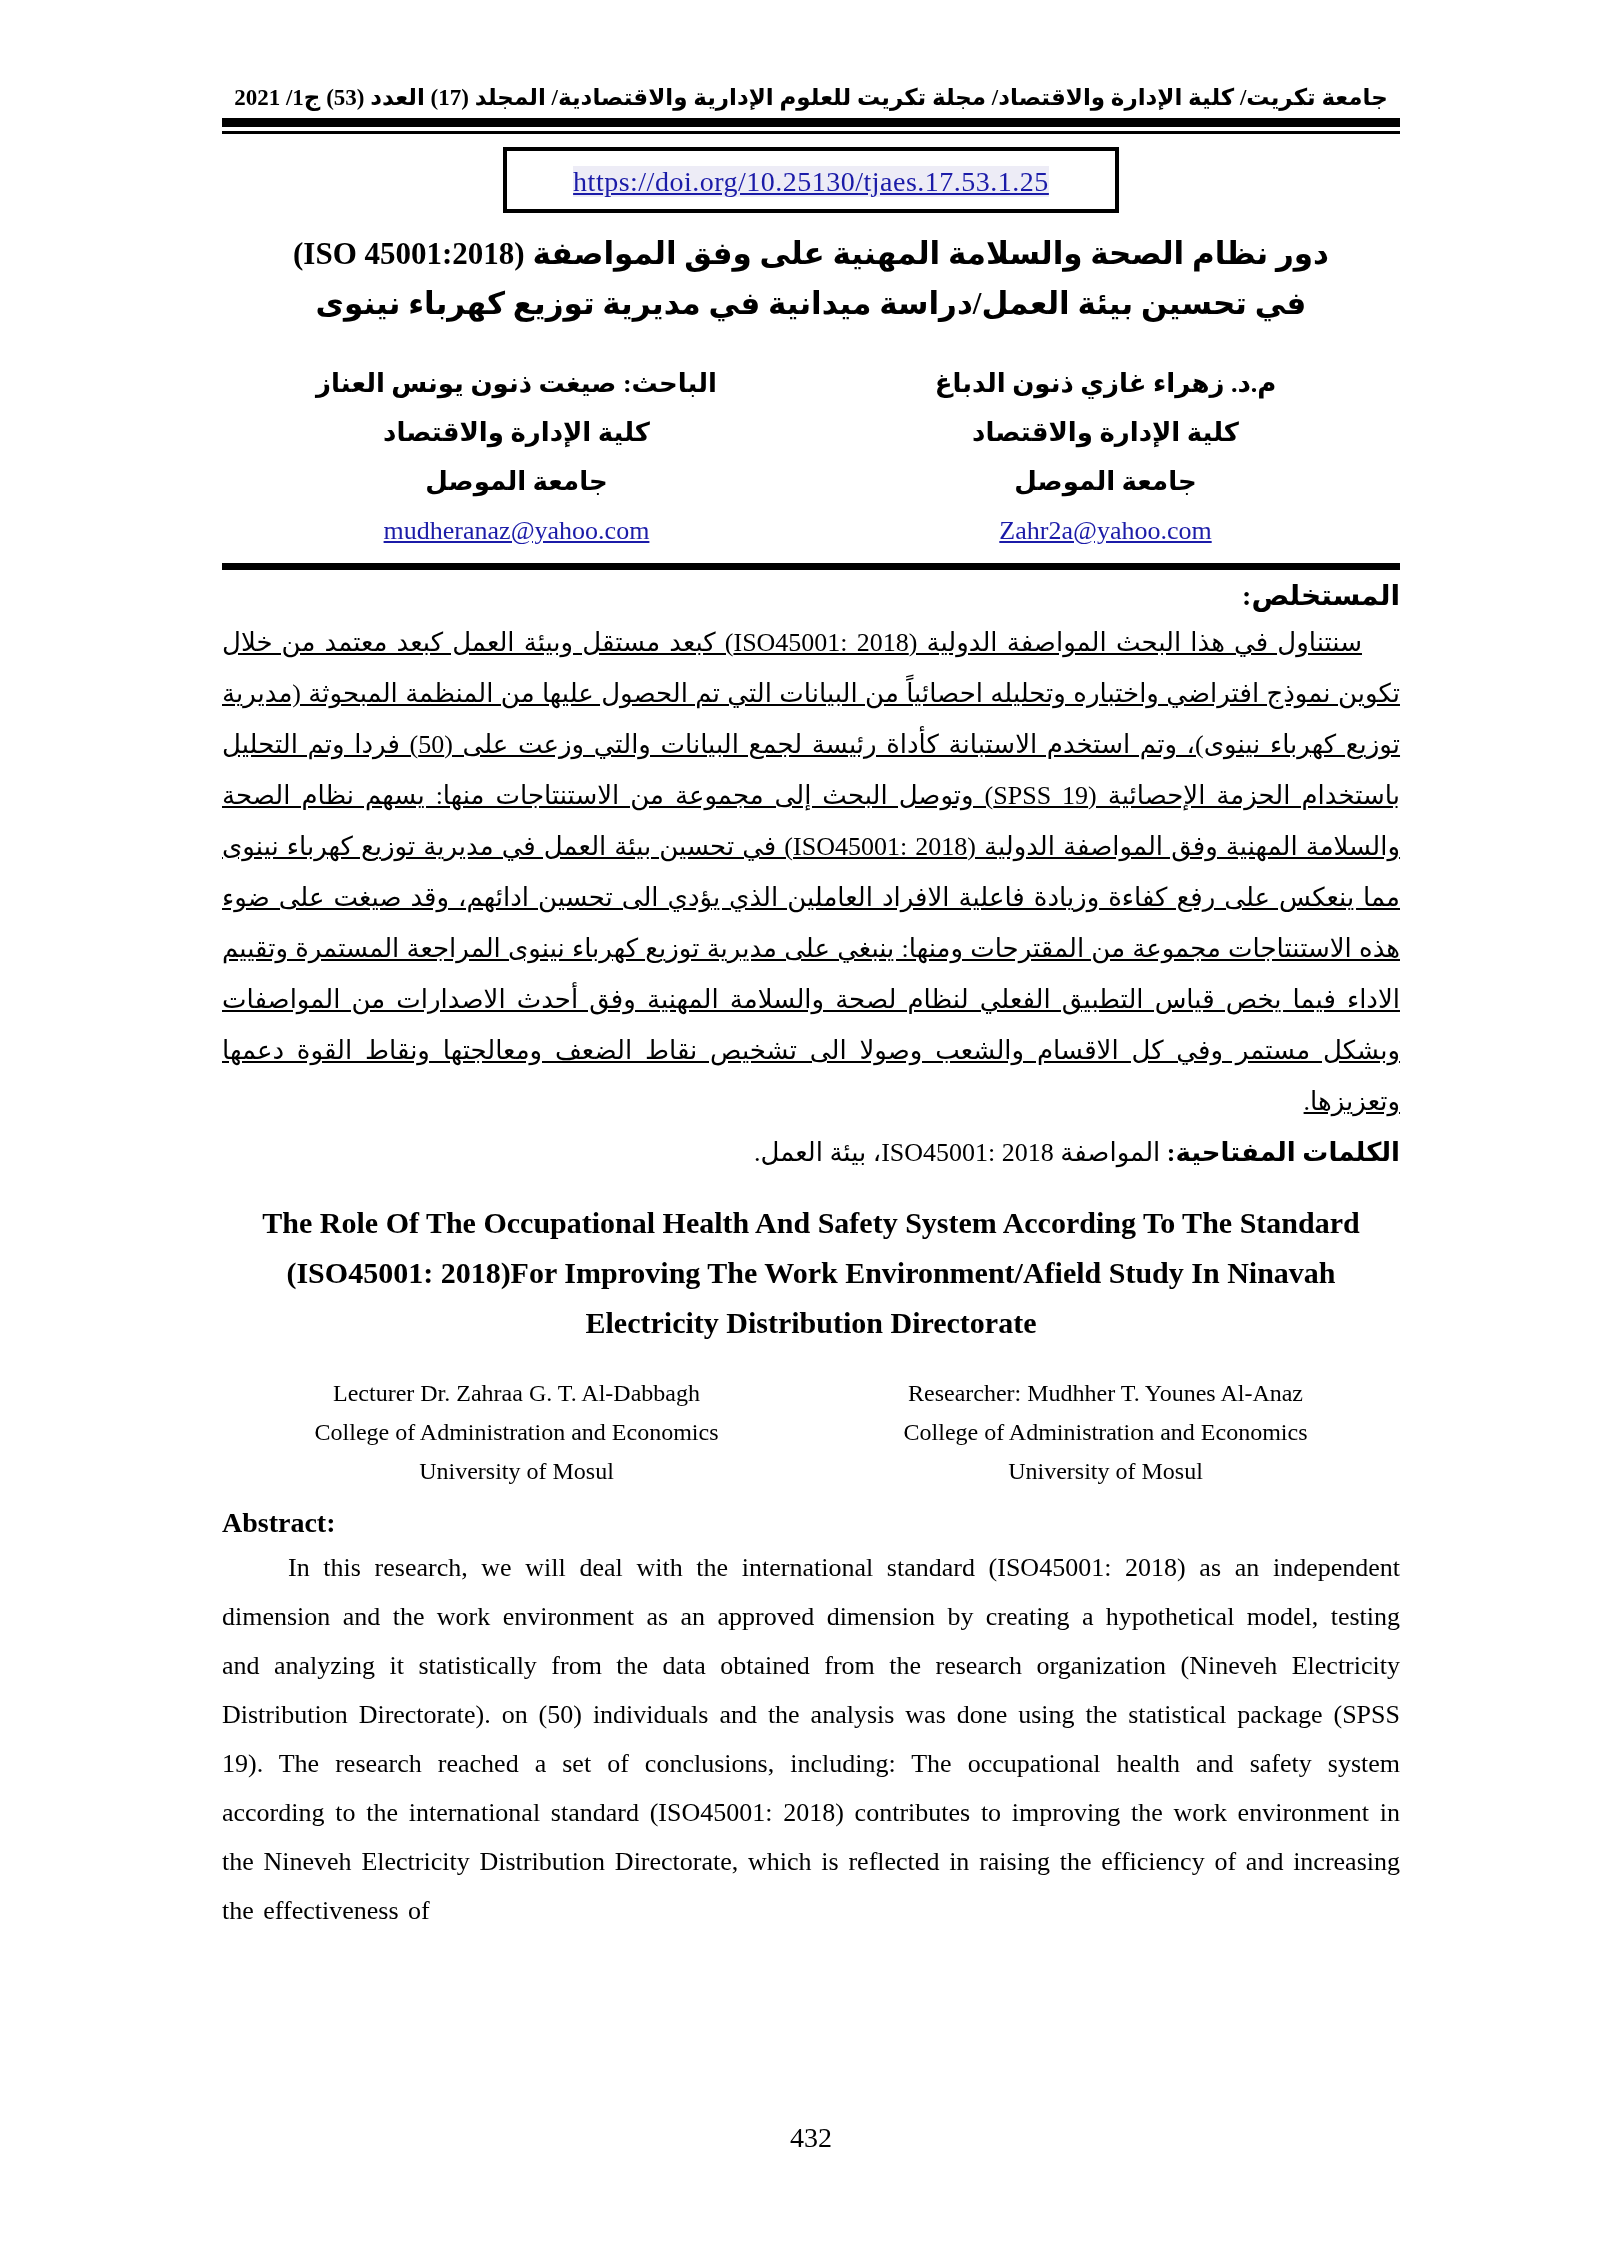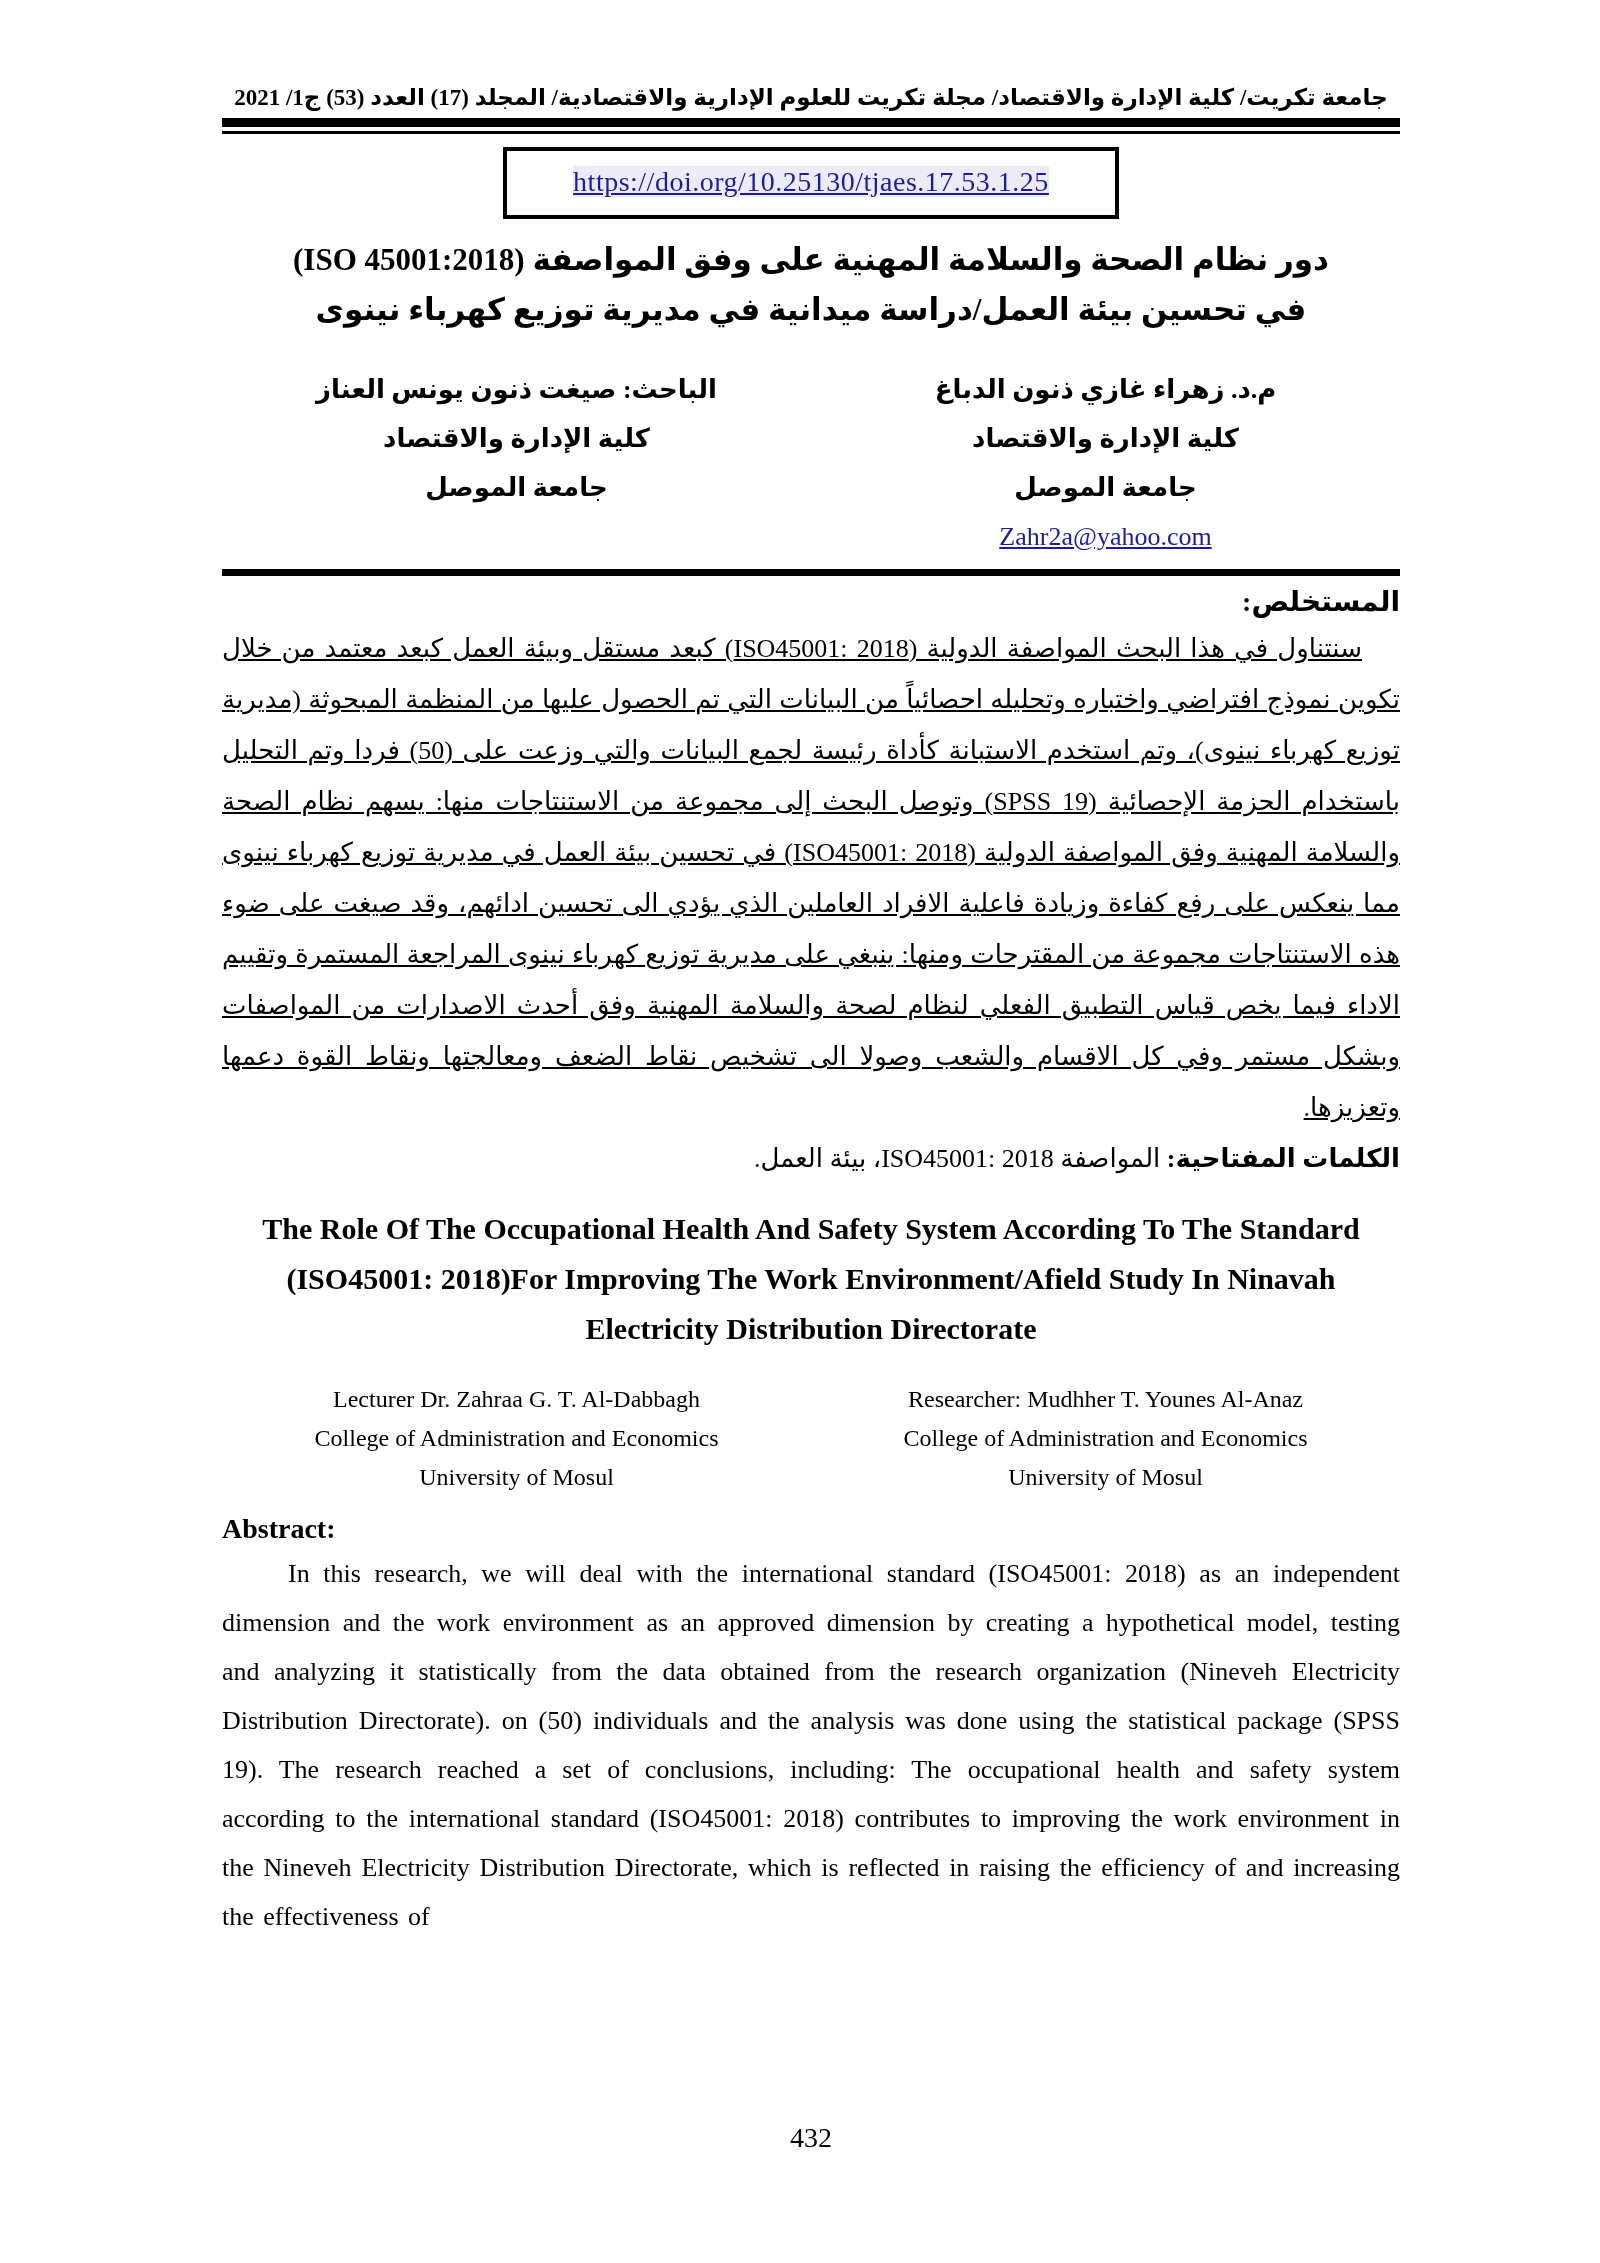--- a/index.html
+++ b/index.html
@@ -16,21 +16,21 @@
     font-weight: bold; font-size: 23px; white-space: nowrap;
   }
   .header-rule {
     margin-top: 7px;
     border-top: 9px solid #000; border-bottom: 3px solid #000;
     height: 4px;
   }
 
   .doi-box {
     width: 608px; margin: 13px auto 0; border: 4px solid #000;
-    text-align: center; padding: 15px 0 17px;
+    text-align: center; padding: 15px 0 11px;
   }
   .doi-link {
     font-size: 28px; color: #1b1ba8; text-decoration: underline;
     background: #edecf6; letter-spacing: 0.5px; cursor: pointer;
   }
 
   .ar-title {
     direction: rtl; text-align: center; font-weight: bold;
     font-size: 31px; line-height: 50px; margin: 16px 0 0;
   }
@@ -99,20 +99,21 @@
     <div class="col">
       <div>م.د. زهراء غازي ذنون الدباغ</div>
       <div>كلية الإدارة والاقتصاد</div>
       <div>جامعة الموصل</div>
       <div><a class="email-link">Zahr2a@yahoo.com</a></div>
     </div>
     <div class="col">
       <div>الباحث: صيغت ذنون يونس العناز</div>
       <div>كلية الإدارة والاقتصاد</div>
       <div>جامعة الموصل</div>
+      <div><a class="email-link">mudheranaz@yahoo.com</a></div>
     </div>
   </div>
 
   <div class="section-rule"></div>
 
   <div class="ar-abs-heading">المستخلص:</div>
   <p class="ar-abstract">سنتناول في هذا البحث المواصفة الدولية (ISO45001: 2018) كبعد مستقل وبيئة العمل كبعد معتمد من خلال تكوين نموذج افتراضي واختباره وتحليله احصائياً من البيانات التي تم الحصول عليها من المنظمة المبحوثة (مديرية توزيع كهرباء نينوى)، وتم استخدم الاستبانة كأداة رئيسة لجمع البيانات والتي وزعت على (50) فردا وتم التحليل باستخدام الحزمة الإحصائية (SPSS 19) وتوصل البحث إلى مجموعة من الاستنتاجات منها: يسهم نظام الصحة والسلامة المهنية وفق المواصفة الدولية (ISO45001: 2018) في تحسين بيئة العمل في مديرية توزيع كهرباء نينوى مما ينعكس على رفع كفاءة وزيادة فاعلية الافراد العاملين الذي يؤدي الى تحسين ادائهم، وقد صيغت على ضوء هذه الاستنتاجات مجموعة من المقترحات ومنها: ينبغي على مديرية توزيع كهرباء نينوى المراجعة المستمرة وتقييم الاداء فيما يخص قياس التطبيق الفعلي لنظام لصحة والسلامة المهنية وفق أحدث الاصدارات من المواصفات وبشكل مستمر وفي كل الاقسام والشعب وصولا الى تشخيص نقاط الضعف ومعالجتها ونقاط القوة دعمها وتعزيزها.</p>
   <p class="ar-keywords"><b>الكلمات المفتاحية:</b><span> المواصفة ISO45001: 2018، بيئة العمل.</span></p>
 
   <h2 class="en-title">The Role Of The Occupational Health And Safety System According To The Standard (ISO45001: 2018)For Improving The Work Environment/Afield Study In Ninavah Electricity Distribution Directorate</h2>

